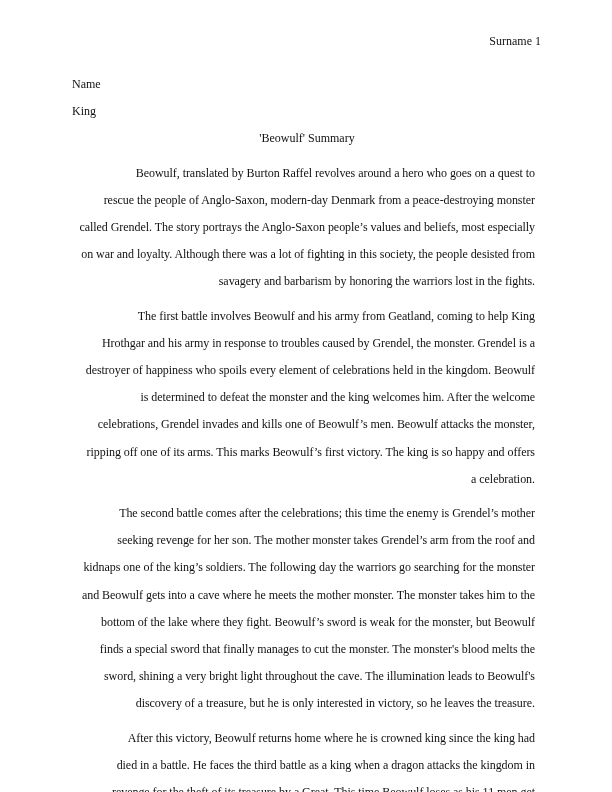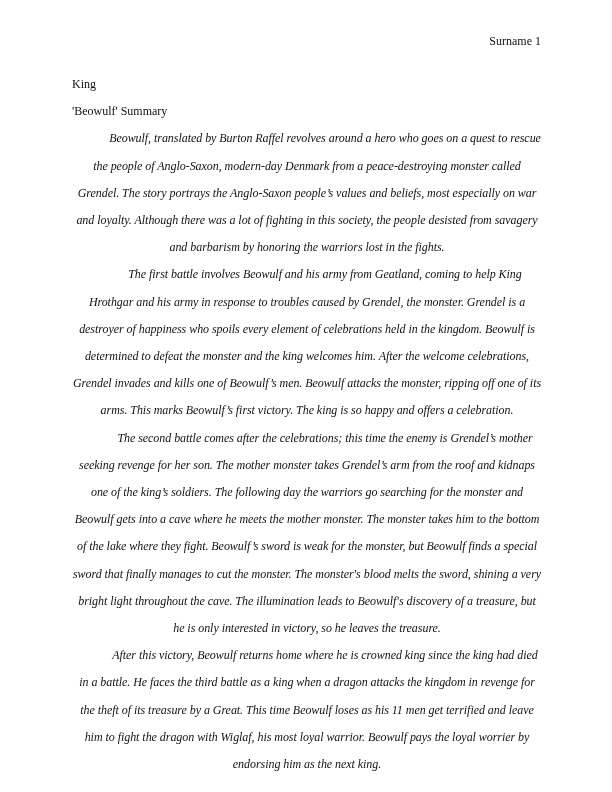--- a/index.html
+++ b/index.html
@@ -40,39 +40,40 @@
       font-size: 12px;
       line-height: 27.2px;
     }
     .meta-line {
       margin: 0;
       height: 27.2px;
       white-space: nowrap;
     }
     .title {
       margin: 0;
+      text-align: center;
       height: 27.2px;
       white-space: nowrap;
     }
     .para {
-      margin: 0;
+      margin: 7px;
       text-indent: 36px;
-      text-align: center;
+      text-align: right;
       letter-spacing: -0.05px;
       word-spacing: 0px;
-      font-style: italic;
     }
   </style>
 </head>
 <body>
 
 <div class="page">
   <div class="header">Surname 1</div>
 
   <div class="body-text">
+    <p class="meta-line">Name</p>
     <p class="meta-line">King</p>
     <p class="title">'Beowulf' Summary</p>
     <p class="para">Beowulf, translated by Burton Raffel revolves around a hero who goes on a quest to rescue the people of Anglo-Saxon, modern-day Denmark from a peace-destroying monster called Grendel. The story portrays the Anglo-Saxon people’s values and beliefs, most especially on war and loyalty. Although there was a lot of fighting in this society, the people desisted from savagery and barbarism by honoring the warriors lost in the fights.</p>
     <p class="para">The first battle involves Beowulf and his army from Geatland, coming to help King Hrothgar and his army in response to troubles caused by Grendel, the monster. Grendel is a destroyer of happiness who spoils every element of celebrations held in the kingdom. Beowulf is determined to defeat the monster and the king welcomes him. After the welcome celebrations, Grendel invades and kills one of Beowulf’s men. Beowulf attacks the monster, ripping off one of its arms. This marks Beowulf’s first victory. The king is so happy and offers a celebration.</p>
     <p class="para">The second battle comes after the celebrations; this time the enemy is Grendel’s mother seeking revenge for her son. The mother monster takes Grendel’s arm from the roof and kidnaps one of the king’s soldiers. The following day the warriors go searching for the monster and Beowulf gets into a cave where he meets the mother monster. The monster takes him to the bottom of the lake where they fight. Beowulf’s sword is weak for the monster, but Beowulf finds a special sword that finally manages to cut the monster. The monster's blood melts the sword, shining a very bright light throughout the cave. The illumination leads to Beowulf's discovery of a treasure, but he is only interested in victory, so he leaves the treasure.</p>
     <p class="para">After this victory, Beowulf returns home where he is crowned king since the king had died in a battle. He faces the third battle as a king when a dragon attacks the kingdom in revenge for the theft of its treasure by a Great. This time Beowulf loses as his 11 men get terrified and leave him to fight the dragon with Wiglaf, his most loyal warrior. Beowulf pays the loyal worrier by endorsing him as the next king.</p>
   </div>
 </div>
 
 </body></html>

